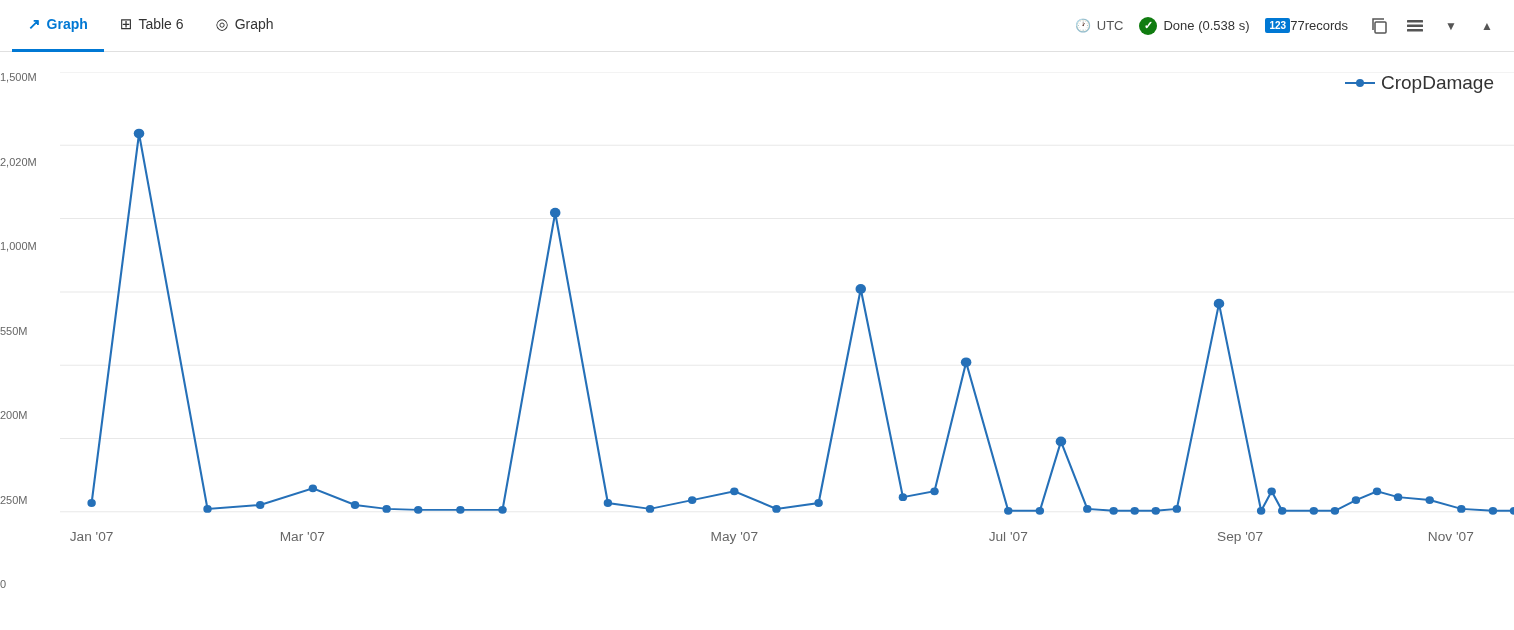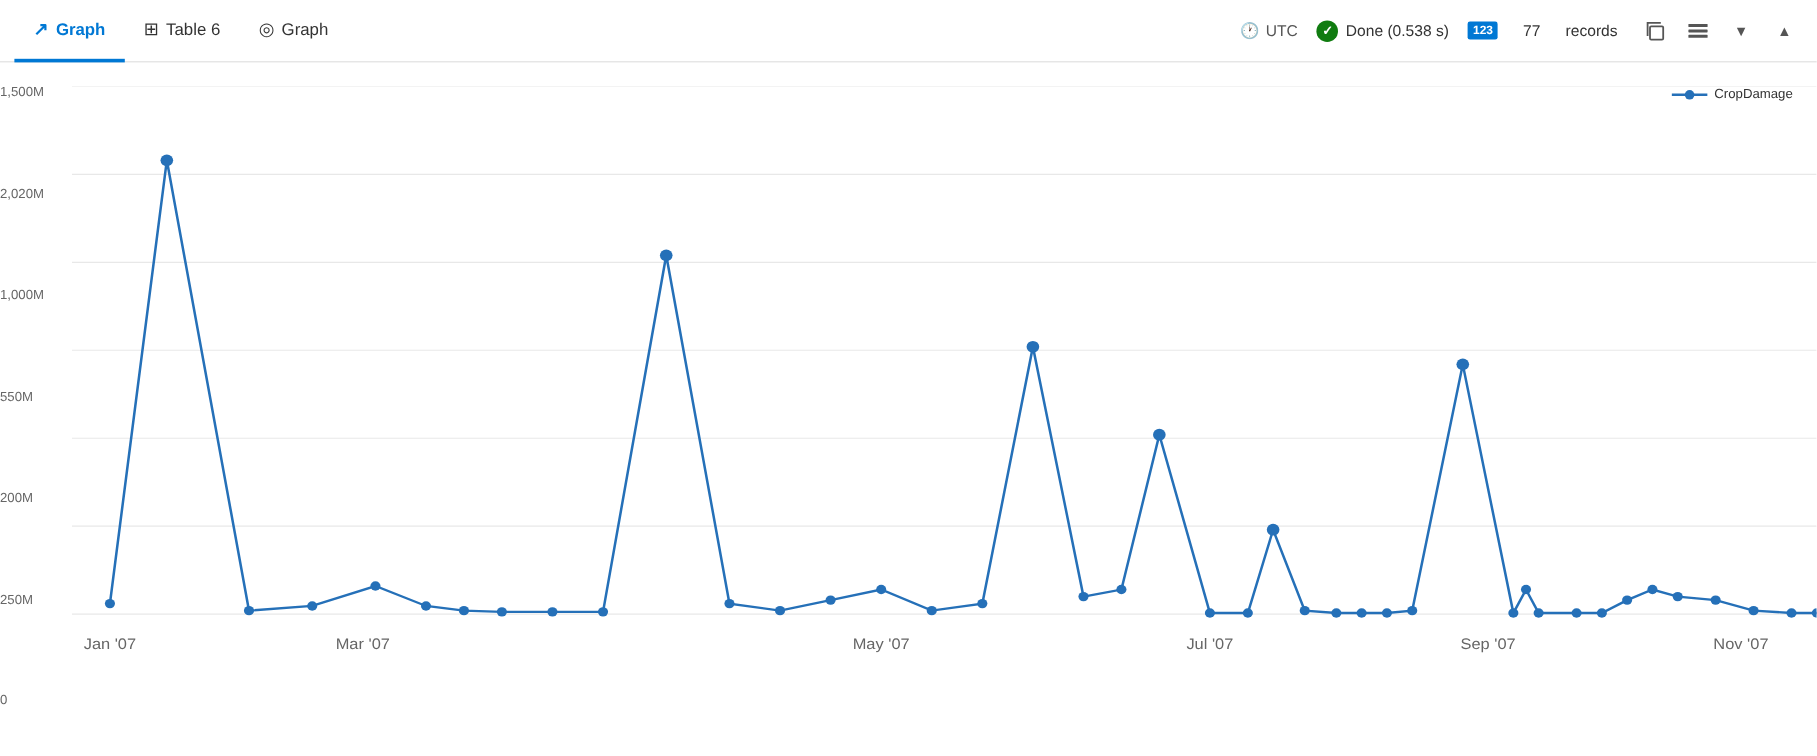--- a/index.html
+++ b/index.html
@@ -49,21 +49,21 @@
       display: flex; align-items: center; gap: 6px;
       font-size: 13px; color: #333;
     }
     .done-check {
       width: 18px; height: 18px; border-radius: 50%;
       background: #107c10; display: flex; align-items: center; justify-content: center;
       color: #fff; font-size: 11px; font-weight: bold;
     }
 
     .records-badge {
-      display: flex; align-items: center; gap: 21px;
+      display: flex; align-items: center; gap: 0;
       font-size: 13px; color: #333;
     }
     .records-icon {
       background: #0078d4; color: #fff;
       font-size: 10px; font-weight: bold;
       padding: 2px 4px; border-radius: 2px;
     }
 
     .toolbar-actions {
       display: flex; align-items: center; gap: 6px;
@@ -82,21 +82,21 @@
       height: calc(630px - 52px);
       padding: 20px 0 40px 60px;
       overflow: hidden;
     }
 
     .chart-legend {
       position: absolute;
       top: 20px;
       right: 20px;
       display: flex; align-items: center; gap: 8px;
-      font-size: 11px; color: #333;
+      font-size: 19px; color: #333;
     }
     .legend-item {
       display: flex; align-items: center; gap: 6px;
     }
 
     svg.chart {
       width: 100%;
       height: 100%;
     }
 

